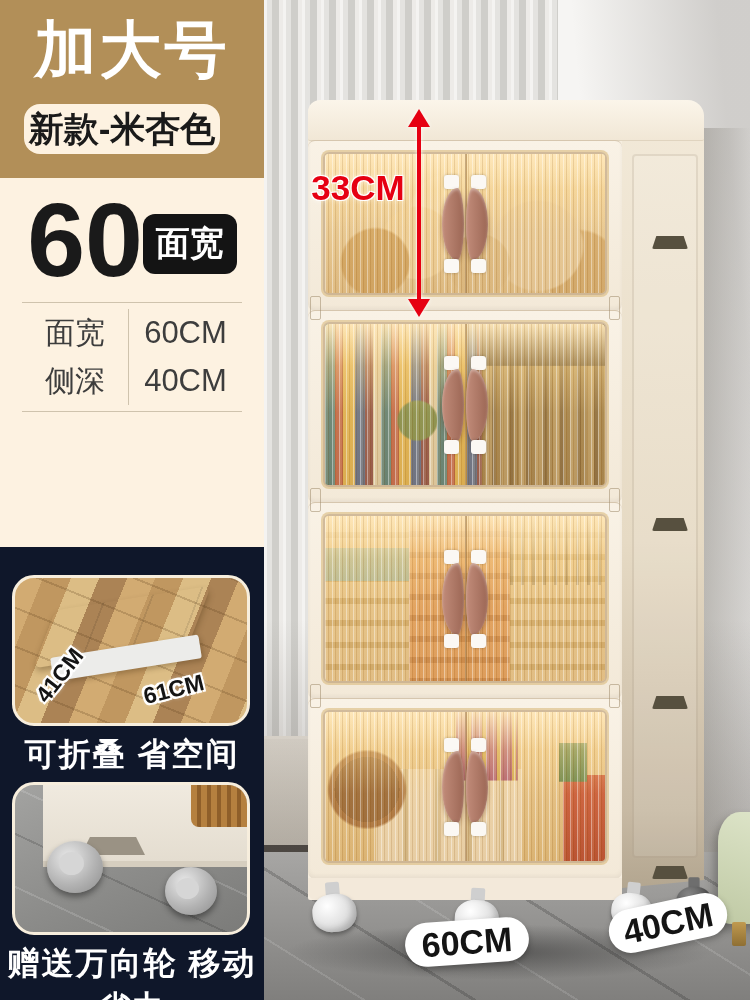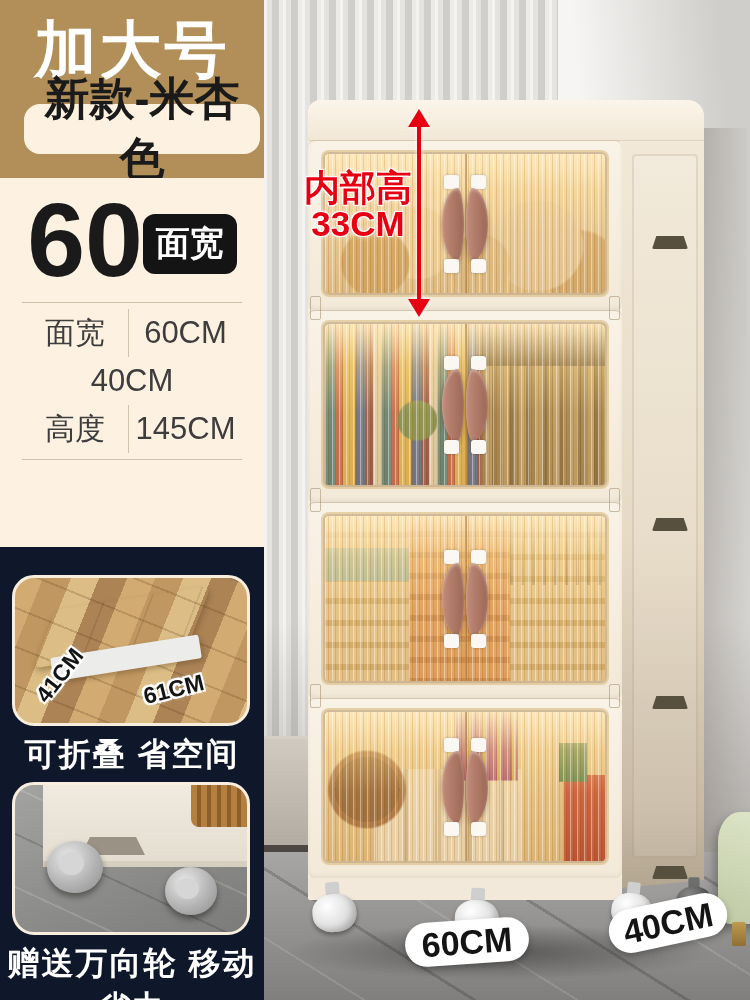--- a/index.html
+++ b/index.html
@@ -5,22 +5,22 @@
   html,body{margin:0;padding:0;}
   body{width:750px;height:1000px;position:relative;overflow:hidden;background:#fff;
        font-family:"Liberation Sans","DejaVu Sans",sans-serif;}
   .abs{position:absolute;}
 
   
   .sidebar{left:0;top:0;width:264px;height:1000px;background:#0f172a;}
   .sb-top{left:0;top:0;width:264px;height:178px;background:#b28f58;text-align:center;}
   .sb-title{left:0;top:8px;width:264px;font-size:62px;font-weight:900;color:#fff;
             letter-spacing:3px;text-align:center;}
-  .sb-pill{left:24px;top:104px;width:236px;height:50px;background:#fdf2e1;border-radius:16px;
-           font-size:45px;font-weight:800;color:#1a1a1a;display:flex;align-items:center;
+  .sb-pill{left:24px;top:104px;width:196px;height:50px;background:#fdf2e1;border-radius:16px;
+           font-size:35px;font-weight:800;color:#1a1a1a;display:flex;align-items:center;
            justify-content:center;}
   .sb-mid{left:0;top:178px;width:264px;height:369px;background:#fdf2e1;}
   .size-row{left:0;top:18px;width:264px;display:flex;align-items:flex-end;justify-content:center;}
   .size-number{font-size:104px;font-weight:900;color:#1a1a1a;line-height:0.85;}
   .size-unit{background:#141414;color:#fff;font-size:34px;font-weight:800;border-radius:12px;
              padding:7px 13px;margin-bottom:10px;}
   .spec{left:22px;top:124px;width:220px;border-top:1px solid #cfc3ad;border-bottom:1px solid #cfc3ad;
         padding:6px 0;}
   .spec-row{display:flex;height:48px;align-items:center;}
   .spec-label{width:106px;text-align:center;font-size:30px;color:#3d3d3d;border-right:1px solid #cfc3ad;
@@ -193,25 +193,22 @@
     <div class="abs size-row">
       <span class="size-number">60</span>
       <span class="size-unit">面宽</span>
     </div>
     <div class="abs spec">
       <div class="spec-row">
         <span class="spec-label">面宽</span>
         <span class="spec-value">60CM</span>
       </div>
       <div class="spec-row">
+        <span class="spec-label">侧深</span>
         <span class="spec-value">40CM</span>
-      </div>
-      <div class="spec-row">
-        <span class="spec-label">高度</span>
-        <span class="spec-value">145CM</span>
       </div>
     </div>
   </div>
 
   <div class="abs photo-card card1">
     <div class="abs plank-lines"></div>
     <div class="abs fold-lid"></div>
     <div class="abs fold-front"></div>
     <div class="abs dim-label dim-41">41CM</div>
     <div class="abs dim-label dim-61">61CM</div>
@@ -340,20 +337,19 @@
   <div class="abs caster" style="left:191px;top:888px;transform:rotate(3deg);">
     <div class="abs stem"></div>
       <div class="abs wheel"></div>
   </div>
   <div class="abs caster" style="left:346px;top:880px;transform:rotate(6deg) scale(.92);">
     <div class="abs stem"></div>
       <div class="abs wheel"></div>
   </div>
 
   <div class="abs annotation-text">
-    <div class="ann-l1">内部高</div>
     <div class="ann-l2">33CM</div>
   </div>
   <div class="abs v-arrow"></div>
 
   <div class="abs floor-badge badge-60">60CM</div>
   <div class="abs floor-badge badge-40">40CM</div>
 </main>
 
 </body></html>

